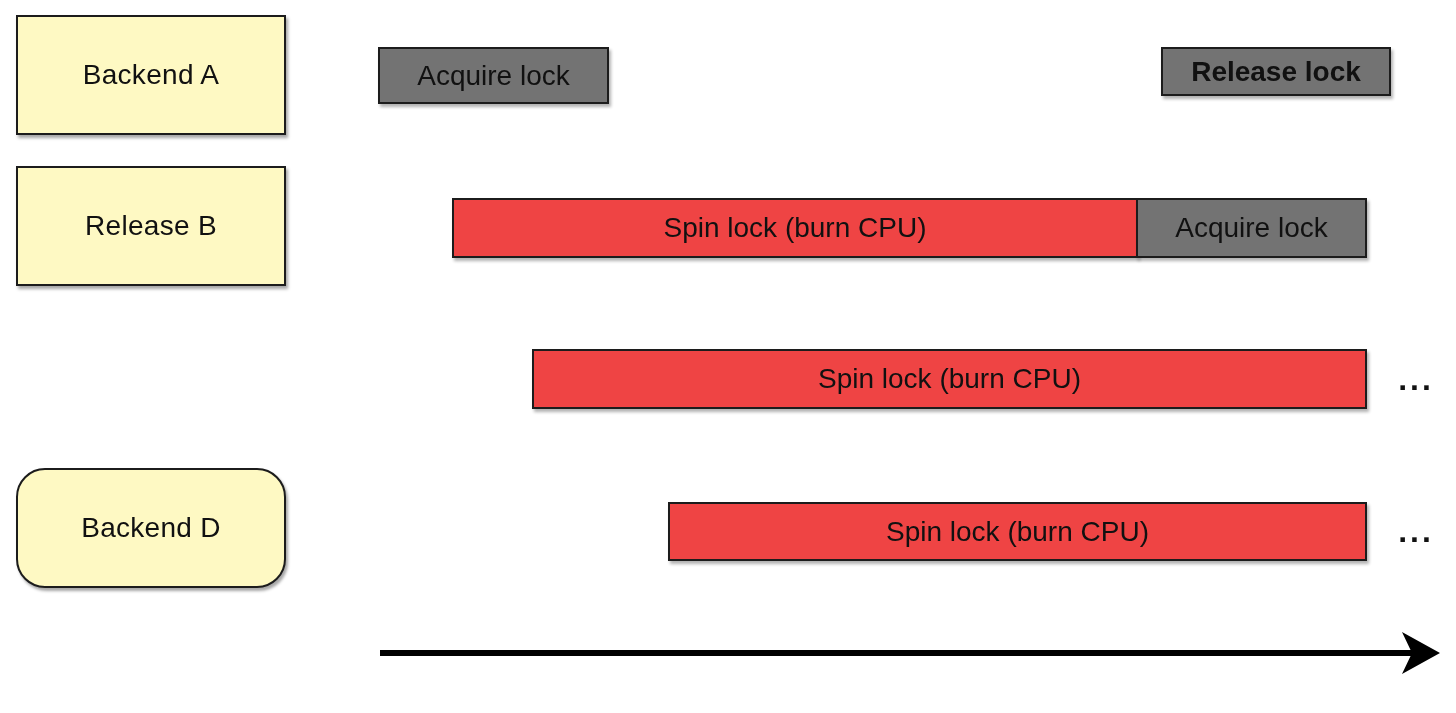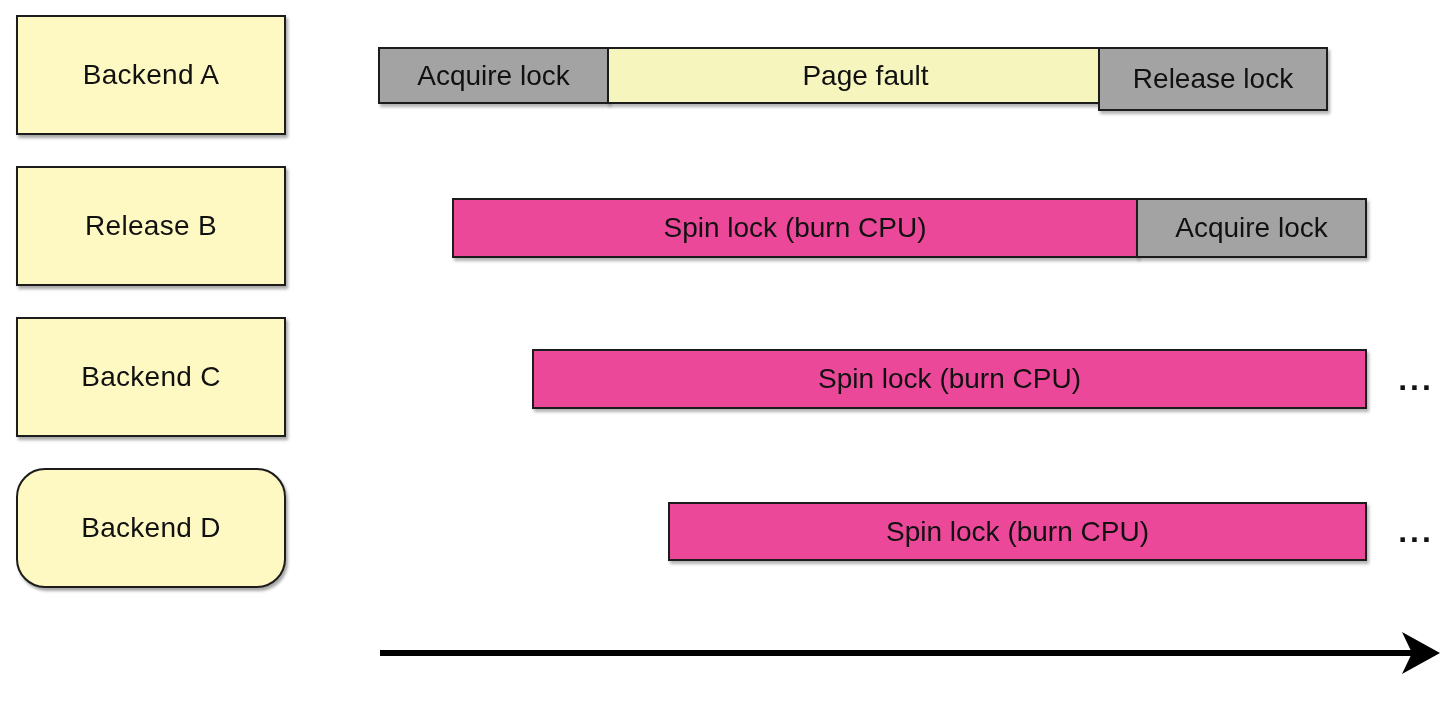--- a/index.html
+++ b/index.html
@@ -43,28 +43,28 @@
     position: absolute;
     border: 2px solid #1c1c1c;
     box-shadow: 2px 3px 3px rgba(0,0,0,0.30);
     box-sizing: border-box;
     display: flex;
     align-items: center;
     justify-content: center;
     font-size: 28px;
     white-space: nowrap;
   }
-  .bar.green  { background: #a3a3a3; }
+  .bar.green  { background: #737373; }
   .bar.yellow { background: #f5f5bd; }
-  .bar.pink   { background: #ec4899; }
+  .bar.pink   { background: #ef4444; }
 
   
   #seg-a-acquire { left: 378px;  top: 47px; width: 231px; height: 57px; }
   #seg-a-fault   { left: 607px;  top: 47px; width: 517px; height: 57px; }
-  #seg-a-release { left: 1098px; top: 47px; width: 230px; height: 64px; }
+  #seg-a-release { left: 1161px; top: 47px; width: 230px; height: 49px; font-weight: bold; }
   
   #seg-b-spin    { left: 452px;  top: 198px; width: 686px; height: 60px; }
   #seg-b-acquire { left: 1136px; top: 198px; width: 231px; height: 60px; }
   
   #seg-c-spin    { left: 532px;  top: 349px; width: 835px; height: 60px; }
   
   #seg-d-spin    { left: 668px;  top: 502px; width: 699px; height: 59px; }
 
   
   .ellipsis {
@@ -102,32 +102,26 @@
 <body>
 
 <div class="canvas">
 
   <div class="backend-box" id="box-a">
     <span>Backend A</span>
   </div>
   <div class="backend-box" id="box-b">
     <span>Release B</span>
   </div>
-  <div class="backend-box" id="box-c">
-    <span>Backend C</span>
-  </div>
   <div class="backend-box" id="box-d">
     <span>Backend D</span>
   </div>
 
   <div class="bar green" id="seg-a-acquire">
     <span>Acquire lock</span>
-  </div>
-  <div class="bar yellow" id="seg-a-fault">
-    <span>Page fault</span>
   </div>
   <div class="bar green" id="seg-a-release">
     <span>Release lock</span>
   </div>
 
   <div class="bar pink" id="seg-b-spin">
     <span>Spin lock (burn CPU)</span>
   </div>
   <div class="bar green" id="seg-b-acquire">
     <span>Acquire lock</span>

